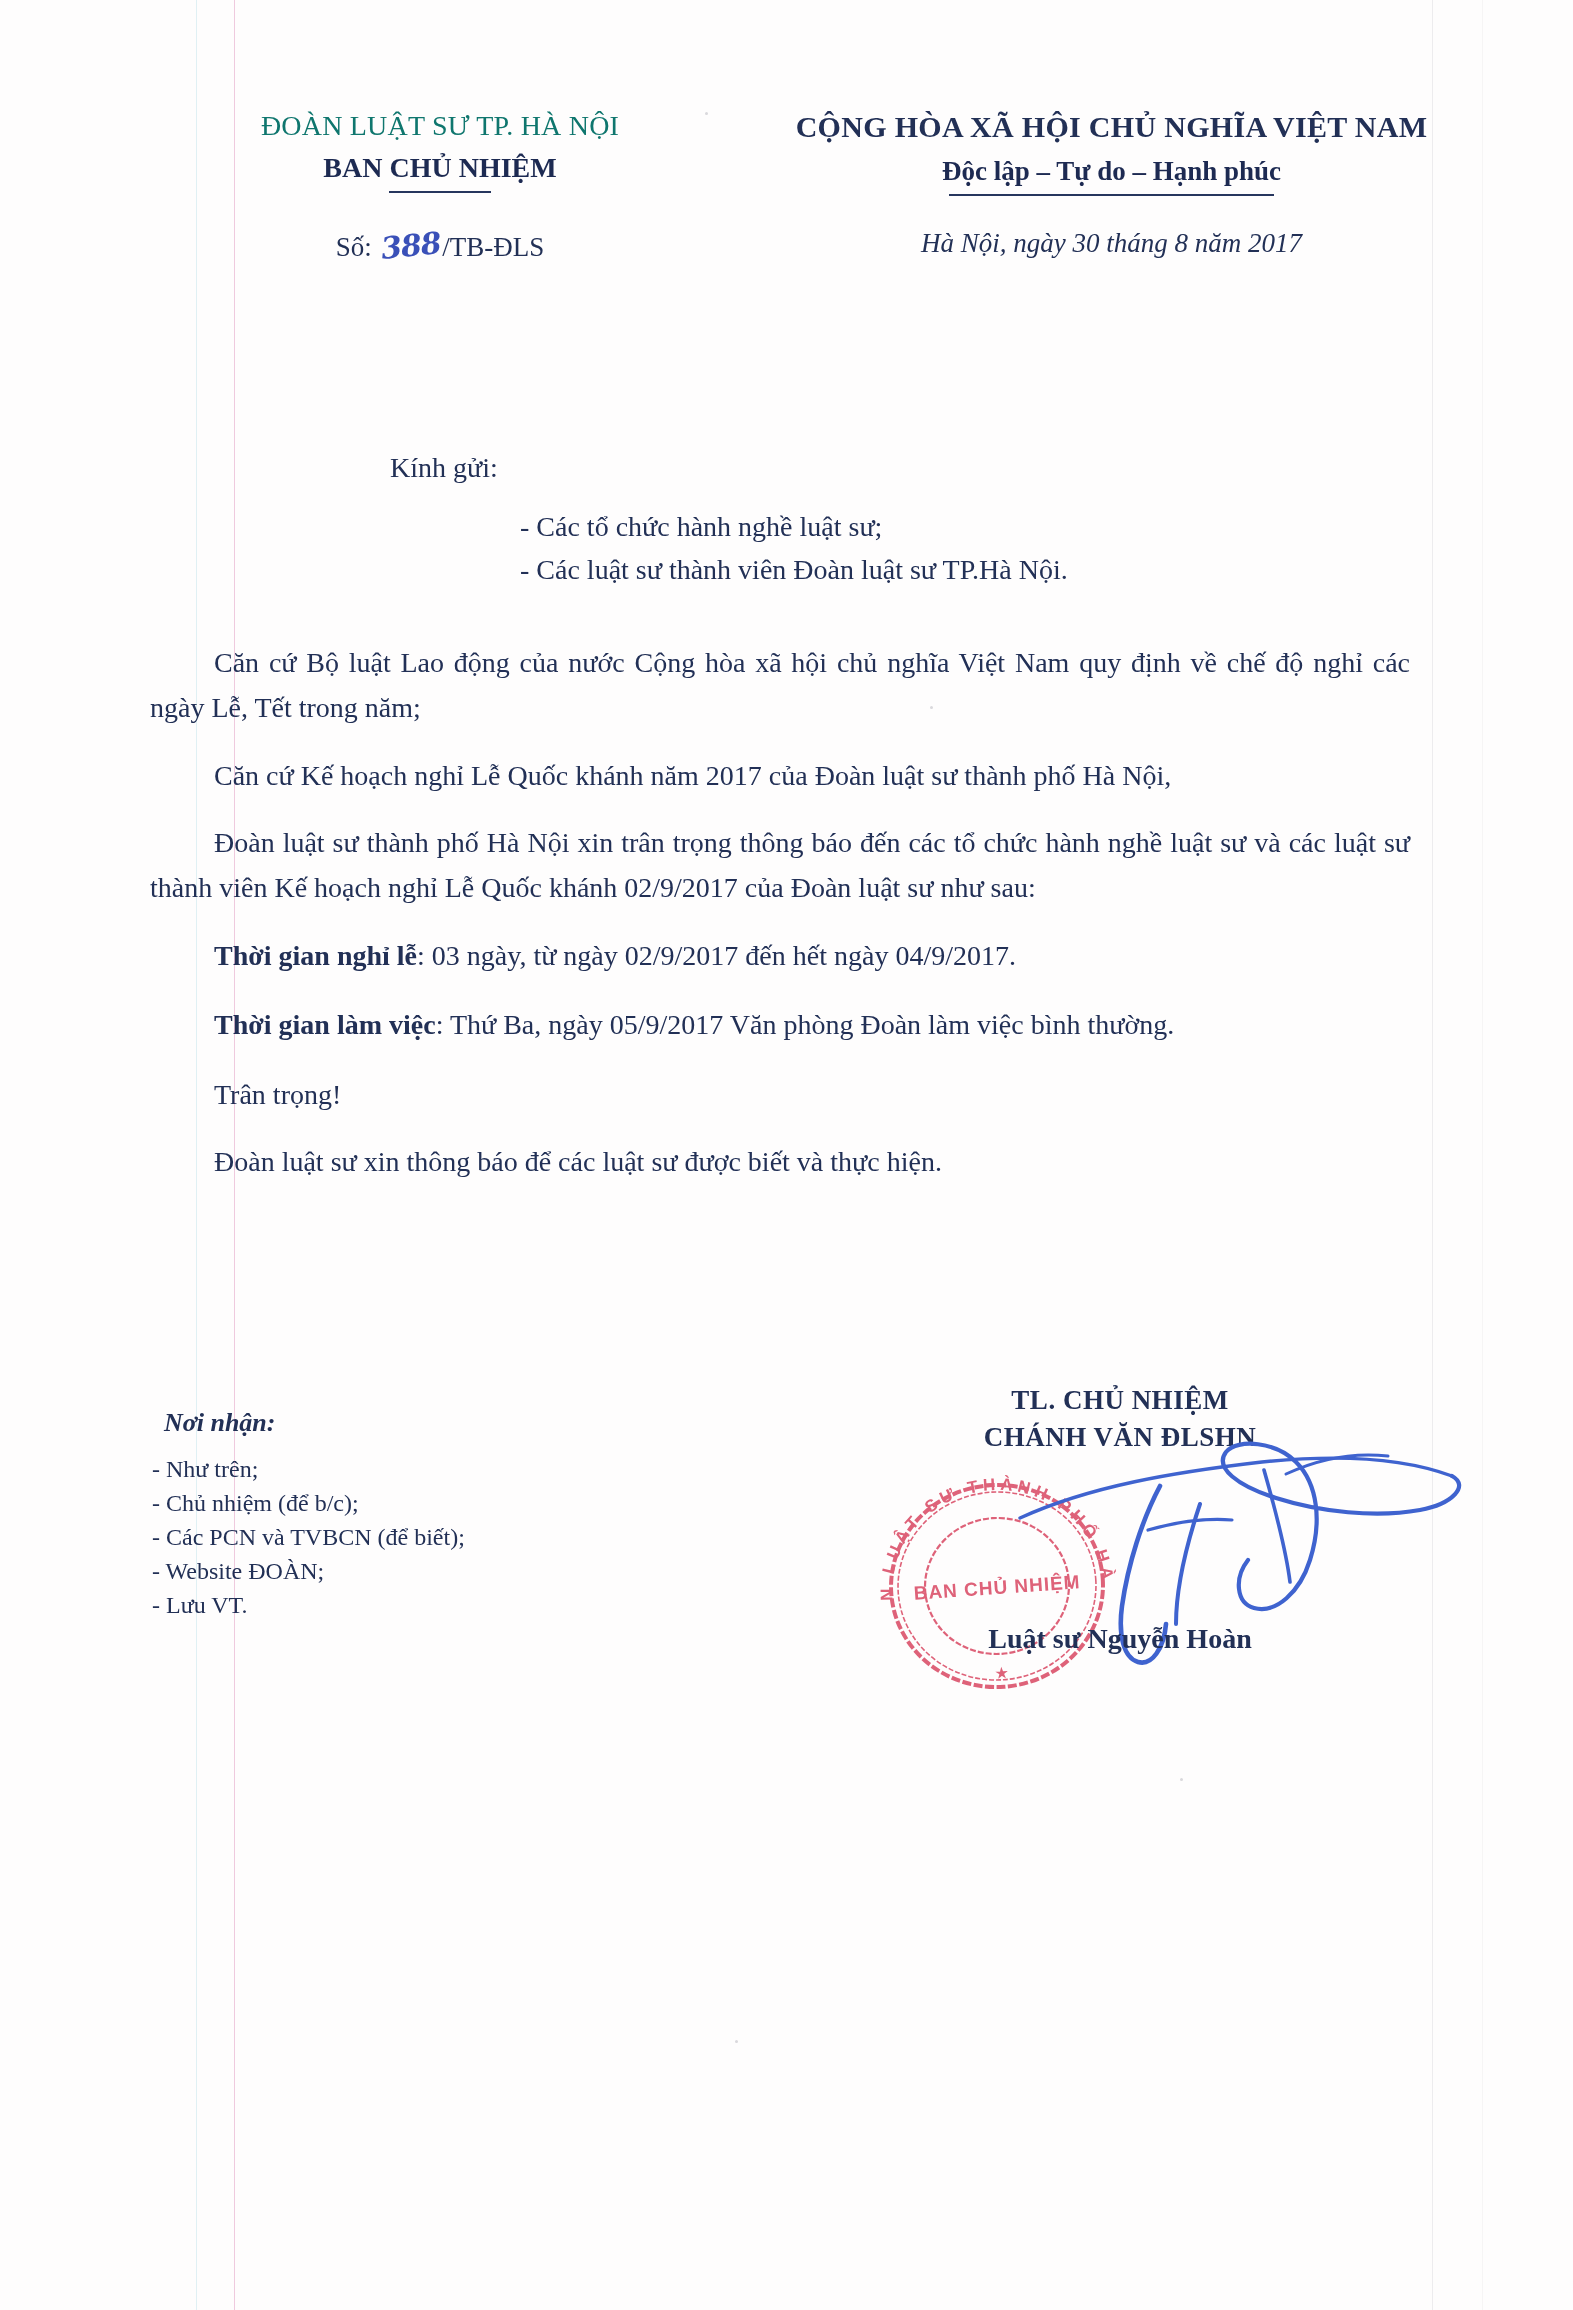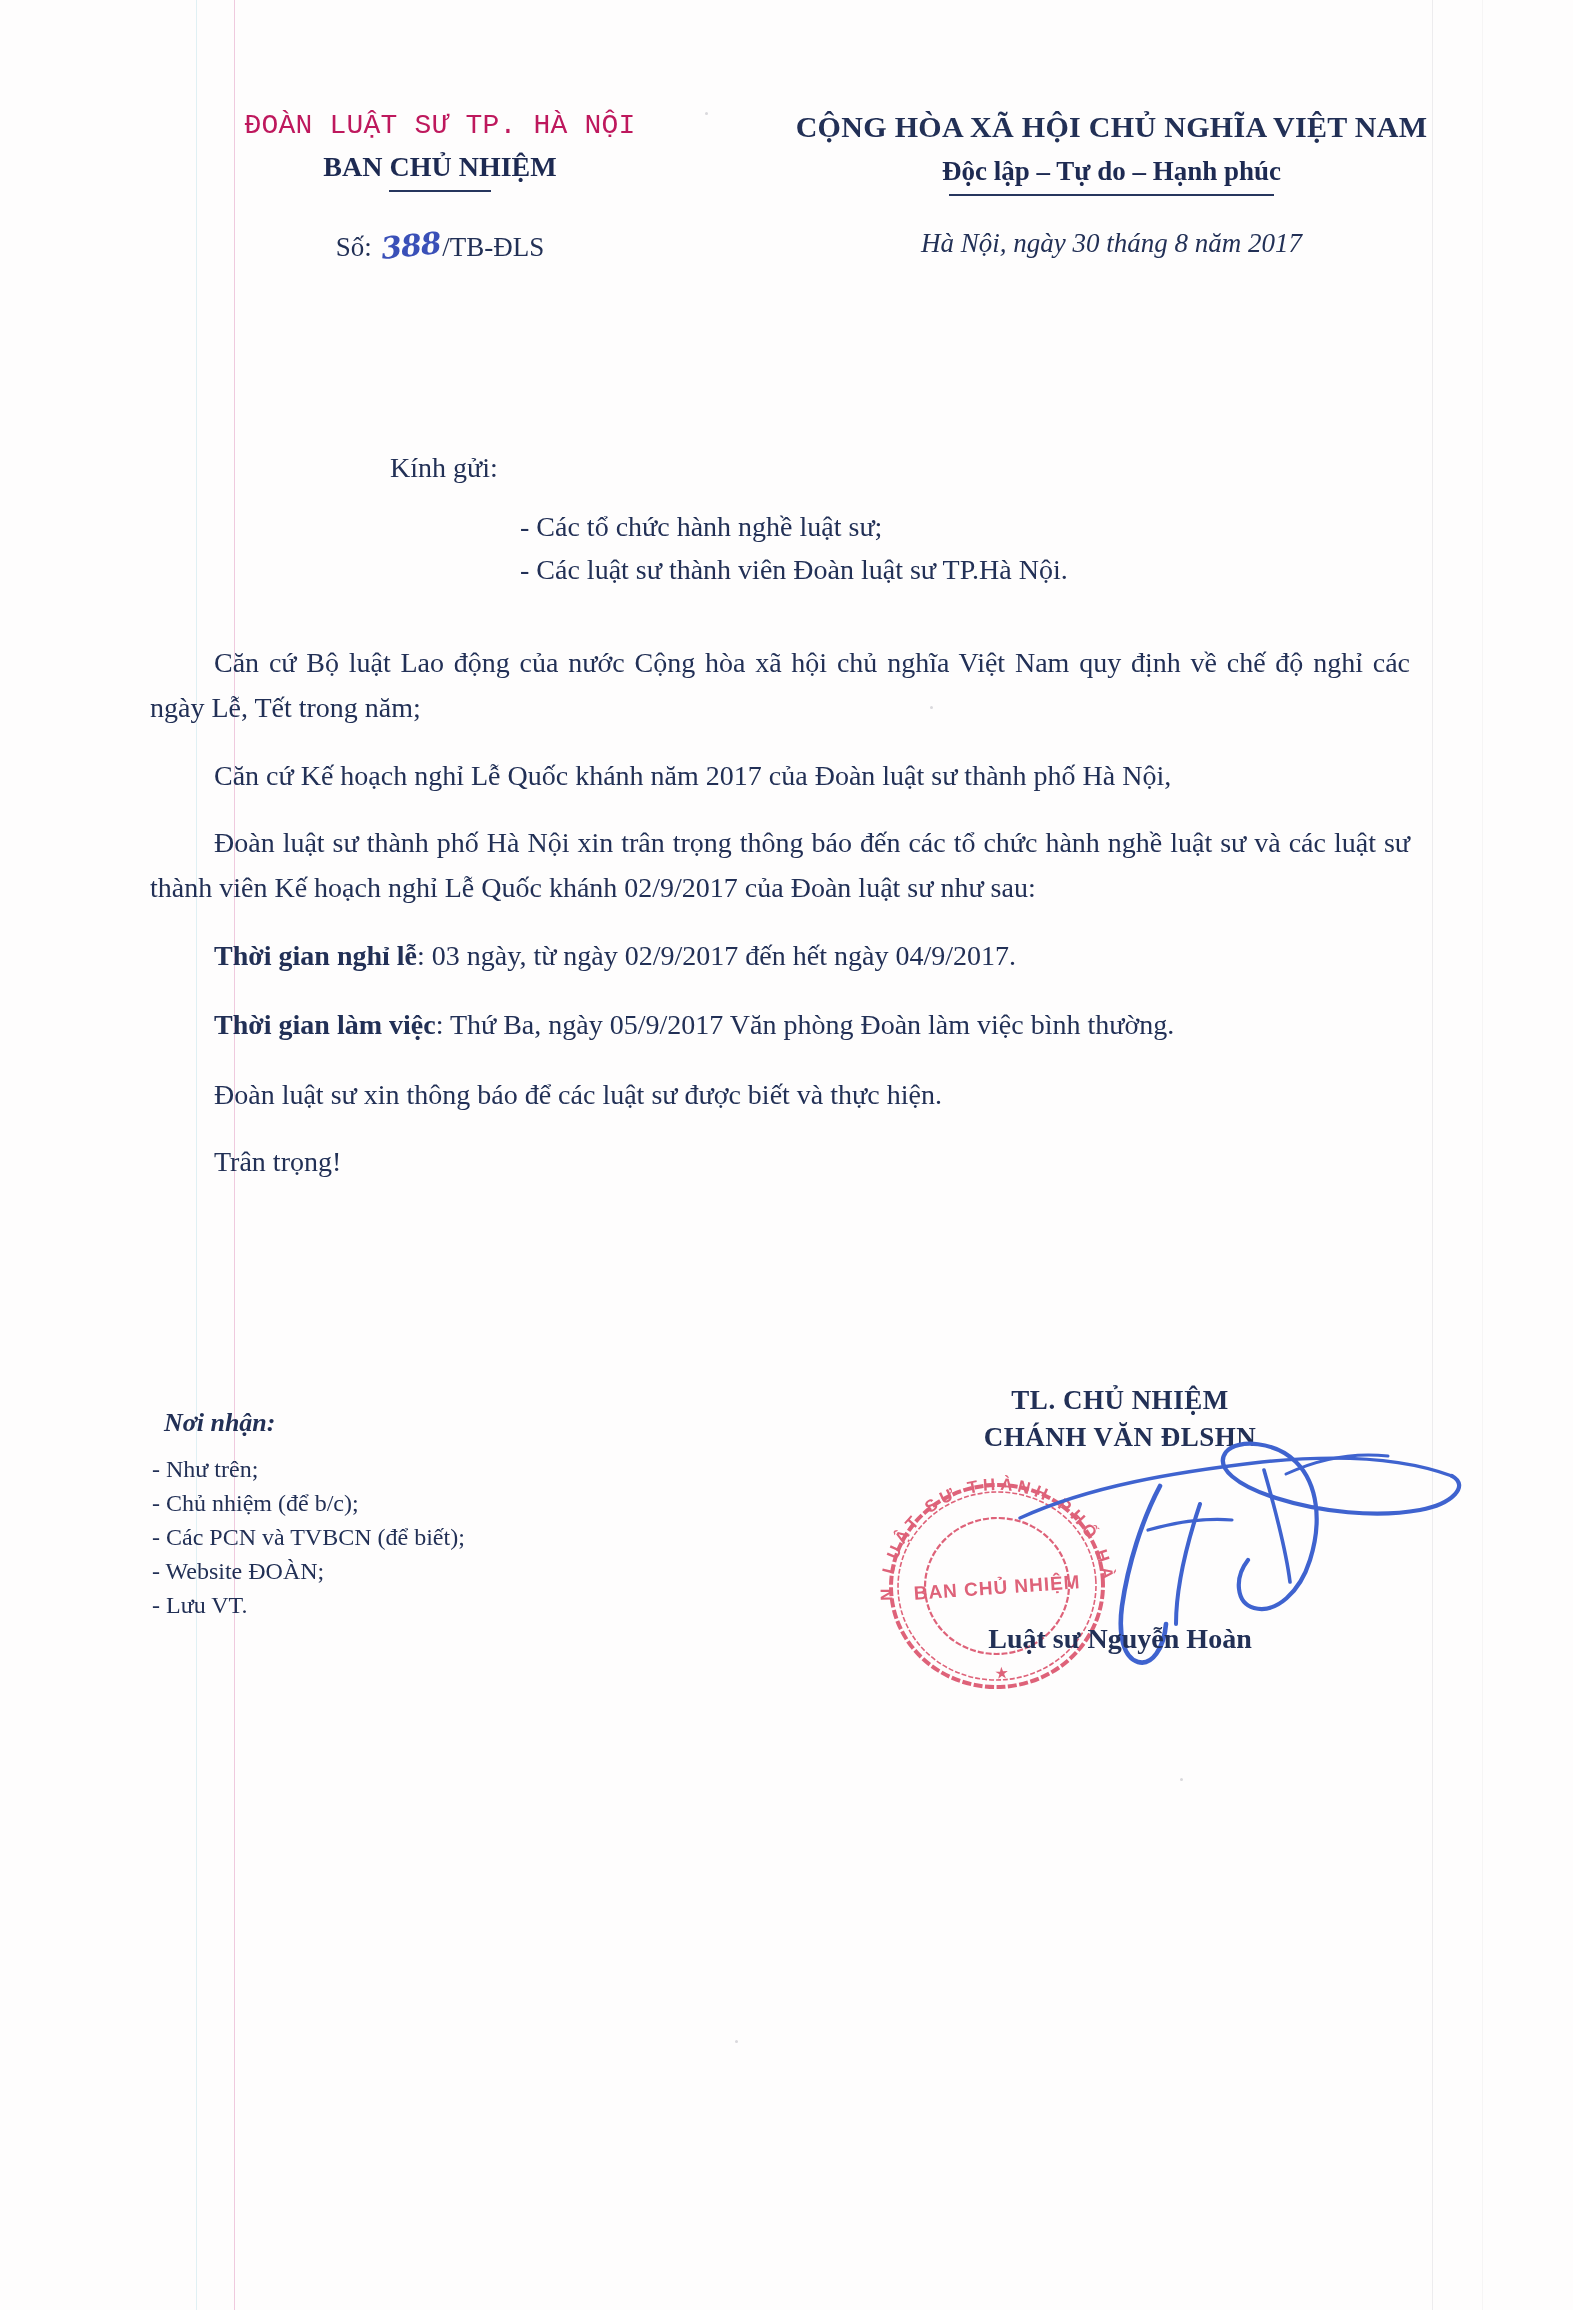--- a/index.html
+++ b/index.html
@@ -57,22 +57,21 @@
   }
   .hdr-right {
     flex: 1;
     text-align: center;
     margin-right: 90px;
   }
   .org-name {
     font-size: 28px;
     letter-spacing: 0.2px;
     white-space: nowrap;
-    color: #be185d;
-    font-family: Liberation Mono, monospace;
+    color: #0f766e;
   }
   .org-sub {
     font-size: 28px;
     font-weight: bold;
     margin-top: 10px;
     position: relative;
     display: inline-block;
     color: #1d2a52;
   }
   .org-sub::after {
@@ -304,22 +303,22 @@
     <div>- Các tổ chức hành nghề luật sư;</div>
     <div>- Các luật sư thành viên Đoàn luật sư TP.Hà Nội.</div>
   </div>
 
   <div class="body-block">
     <p>Căn cứ Bộ luật Lao động của nước Cộng hòa xã hội chủ nghĩa Việt Nam quy định về chế độ nghỉ các ngày Lễ, Tết trong năm;</p>
     <p>Căn cứ Kế hoạch nghỉ Lễ Quốc khánh năm 2017 của Đoàn luật sư thành phố Hà Nội,</p>
     <p>Đoàn luật sư thành phố Hà Nội xin trân trọng thông báo đến các tổ chức hành nghề luật sư và các luật sư thành viên Kế hoạch nghỉ Lễ Quốc khánh 02/9/2017 của Đoàn luật sư như sau:</p>
     <p class="tight"><b>Thời gian nghỉ lễ</b><span>: 03 ngày, từ ngày 02/9/2017 đến hết ngày 04/9/2017.</span></p>
     <p class="tight"><b>Thời gian làm việc</b><span>: Thứ Ba, ngày 05/9/2017 Văn phòng Đoàn làm việc bình thường.</span></p>
+    <p>Trân trọng!</p>
     <p>Đoàn luật sư xin thông báo để các luật sư được biết và thực hiện.</p>
-    <p>Trân trọng!</p>
   </div>
 
   <div class="noinhan">
     <div class="noinhan-title">Nơi nhận:</div>
     <ul>
       <li>- Như trên;</li>
       <li>- Chủ nhiệm (để b/c);</li>
       <li>- Các PCN và TVBCN (để biết);</li>
       <li>- Website ĐOÀN;</li>
       <li>- Lưu VT.</li>

